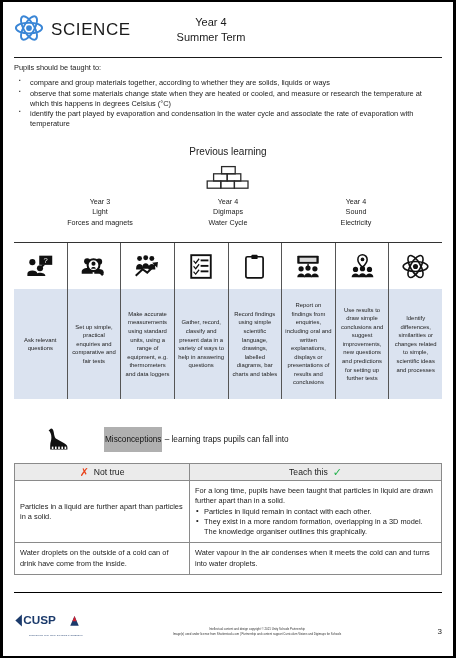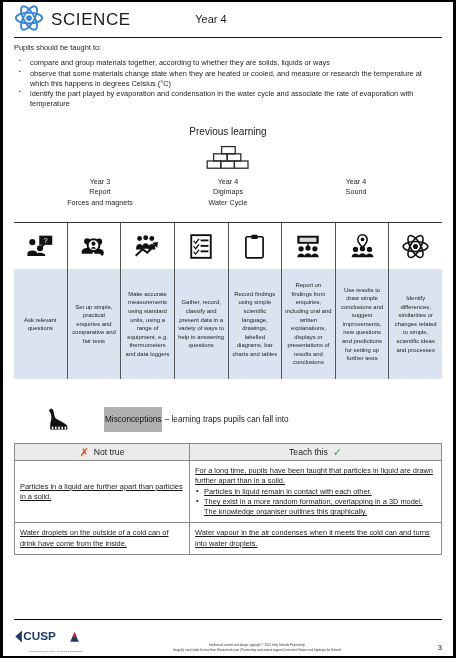--- a/index.html
+++ b/index.html
@@ -16,21 +16,21 @@
     border-left: 3px solid #000;
     border-right: 3px solid #000;
     border-top: 2px solid #000;
     border-bottom: 2px solid #000;
     padding: 0 11px;
   }
 
   
   .header {
     display: flex; align-items: center;
-    height: 36px;
+    height: 56px;
     border-bottom: 1.5px solid #1a1a1a;
     padding-bottom: 0;
   }
   .brand { display: flex; align-items: center; width: 148px; flex: 0 0 148px; gap: 7px; }
   .brand-name { font-size: 17px; letter-spacing: .6px; color: #1a1a1a; }
   .title-block { flex: 1; text-align: center; display: flex; align-items: center; justify-content: center; gap: 7px; }
   .title-lines { text-align: center; }
   .title-top { font-size: 12.5px; color: #1a1a1a; letter-spacing: .3px; line-height: 1.22; }
   .title-sub { font-size: 12.5px; color: #1a1a1a; letter-spacing: .2px; line-height: 1.22; }
   .term-block { width: 98px; flex: 0 0 98px; text-align: center; font-size: 11px; color: #1a1a1a; line-height: 1.3; }
@@ -79,30 +79,30 @@
   .misc-label { font-size: 8.2px; color: #1a1a1a; }
   .misc-tag { background: #b0b0b0; color: #111; padding: 8px 1px; }
 
   
   .mtable { margin-top: 12px; width: 100%; border-collapse: collapse; table-layout: fixed; }
   .mtable th, .mtable td { border: 1px solid #8a8a8a; vertical-align: middle; }
   .mtable th { background: #ebebeb; height: 17px; font-weight: normal; }
   .th-inner { display: flex; align-items: center; justify-content: center; gap: 5px; font-size: 8.6px; color: #1a1a1a; }
   .x-mark { color: #e8421a; font-size: 11px; line-height: 1; }
   .c-mark { color: #22b14c; font-size: 11px; line-height: 1; }
-  .mtable td { padding: 5px 5px; font-size: 7.4px; color: #1a1a1a; line-height: 1.36; text-decoration: underline; }
+  .mtable td { padding: 5px 5px; font-size: 7.4px; color: #1a1a1a; line-height: 1.36; }
   td.cell-right { vertical-align: top; }
   .sub-bullets { list-style: none; margin-top: 1px; }
   .sub-bullets li { padding-left: 9px; position: relative; line-height: 1.36; }
   .sub-bullets li::before { content: "\2022"; position: absolute; left: 1px; top: -1px; }
 
   
   .footer {
-    position: absolute; left: 11px; right: 11px; bottom: 4px;
-    display: flex; align-items: flex-end; border-top: 1px solid #000; padding-top: 8px;
+    position: absolute; left: 11px; right: 11px; bottom: 20px;
+    display: flex; align-items: flex-end; border-top: 1px solid #000; padding-top: 19px;
   }
   .foot-logo { width: 84px; flex: 0 0 84px; }
   .foot-center { flex: 1; text-align: center; }
   .foot-line { font-size: 2.9px; color: #333; line-height: 1.5; }
   .foot-page { width: 26px; flex: 0 0 26px; text-align: right; font-size: 8px; color: #222; }
 
   .cusp-tag { font-size: 1.9px; color: #1b3a6b; letter-spacing: .15px; text-align: center; margin-top: 1px; }
 </style>
 </head>
 <body>
@@ -118,20 +118,21 @@
           <ellipse cx="24" cy="24" rx="21" ry="8.5" fill="none" stroke="#3a86d6" stroke-width="3" transform="rotate(120 24 24)"></ellipse>
           <circle cx="24" cy="24" r="4.6" fill="#3a86d6"></circle>
         </svg>
       </span>
       <span class="brand-name">SCIENCE</span>
     </div>
 
 
     <div class="term-block">
       <div>Year 4</div>
+      <div>Summer Term</div>
     </div>
   </div>
 
   <div class="taught">
     <div class="taught-lead">Pupils should be taught to:</div>
     <ul class="bullets">
       <li>compare and group materials together, according to whether they are solids, liquids or ways</li>
       <li>observe that some materials change state when they are heated or cooled, and measure or research the temperature at which this happens in degrees Celsius (°C)</li>
       <li>identify the part played by evaporation and condensation in the water cycle and associate the rate of evaporation with temperature</li>
     </ul>
@@ -147,31 +148,32 @@
           <rect x="29" y="13" width="17" height="9"></rect>
           <rect x="4" y="22" width="17" height="9"></rect>
           <rect x="21" y="22" width="17" height="9"></rect>
           <rect x="38" y="22" width="17" height="9"></rect>
         </g>
       </svg>
     </div>
     <div class="prev-cols">
       <div class="prev-col">
         <div>Year 3</div>
-        <div>Report</div>
+        <div>Light</div>
         <div>Forces and magnets</div>
       </div>
       <div class="prev-col">
         <div>Year 4</div>
         <div>Digimaps</div>
         <div>Water Cycle</div>
       </div>
       <div class="prev-col">
         <div>Year 4</div>
         <div>Sound</div>
+        <div>Electricity</div>
       </div>
     </div>
   </div>
 
   <div class="skills">
 
     <div class="skill">
       <div class="skill-icon">
         <svg width="26" height="22" viewBox="0 0 34 28">
           <rect x="16" y="0.5" width="17" height="12" fill="#111"></rect>

